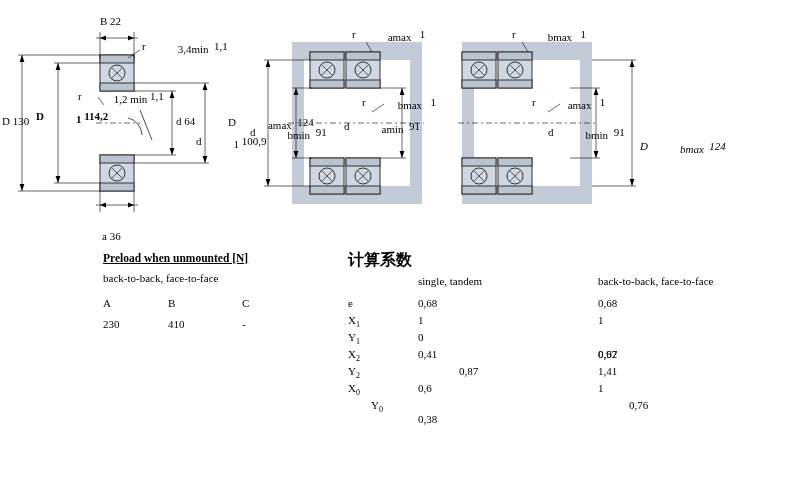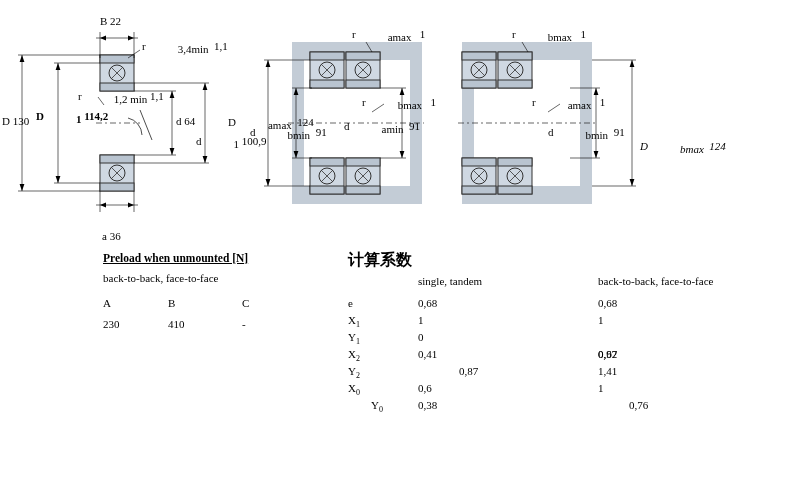--- a/index.html
+++ b/index.html
@@ -312,14 +312,14 @@
 
 <div class="cell" style="left:348px; top:382px;">
   <span>X</span><sub>0</sub>
 </div>
 <div class="cell" style="left:418px; top:382px;">0,6</div>
 <div class="cell" style="left:598px; top:382px;">1</div>
 
 <div class="cell" style="left:348px; top:399px;margin-left:23px;">
   <span>Y</span><sub>0</sub>
 </div>
-<div class="cell" style="left:418px; top:399px;text-align:center;">0,38</div>
+<div class="cell" style="left:418px; top:413px;text-align:center;">0,38</div>
 <div class="cell" style="left:598px; top:399px;padding-left:31px;">0,76</div>
 
 </body></html>

